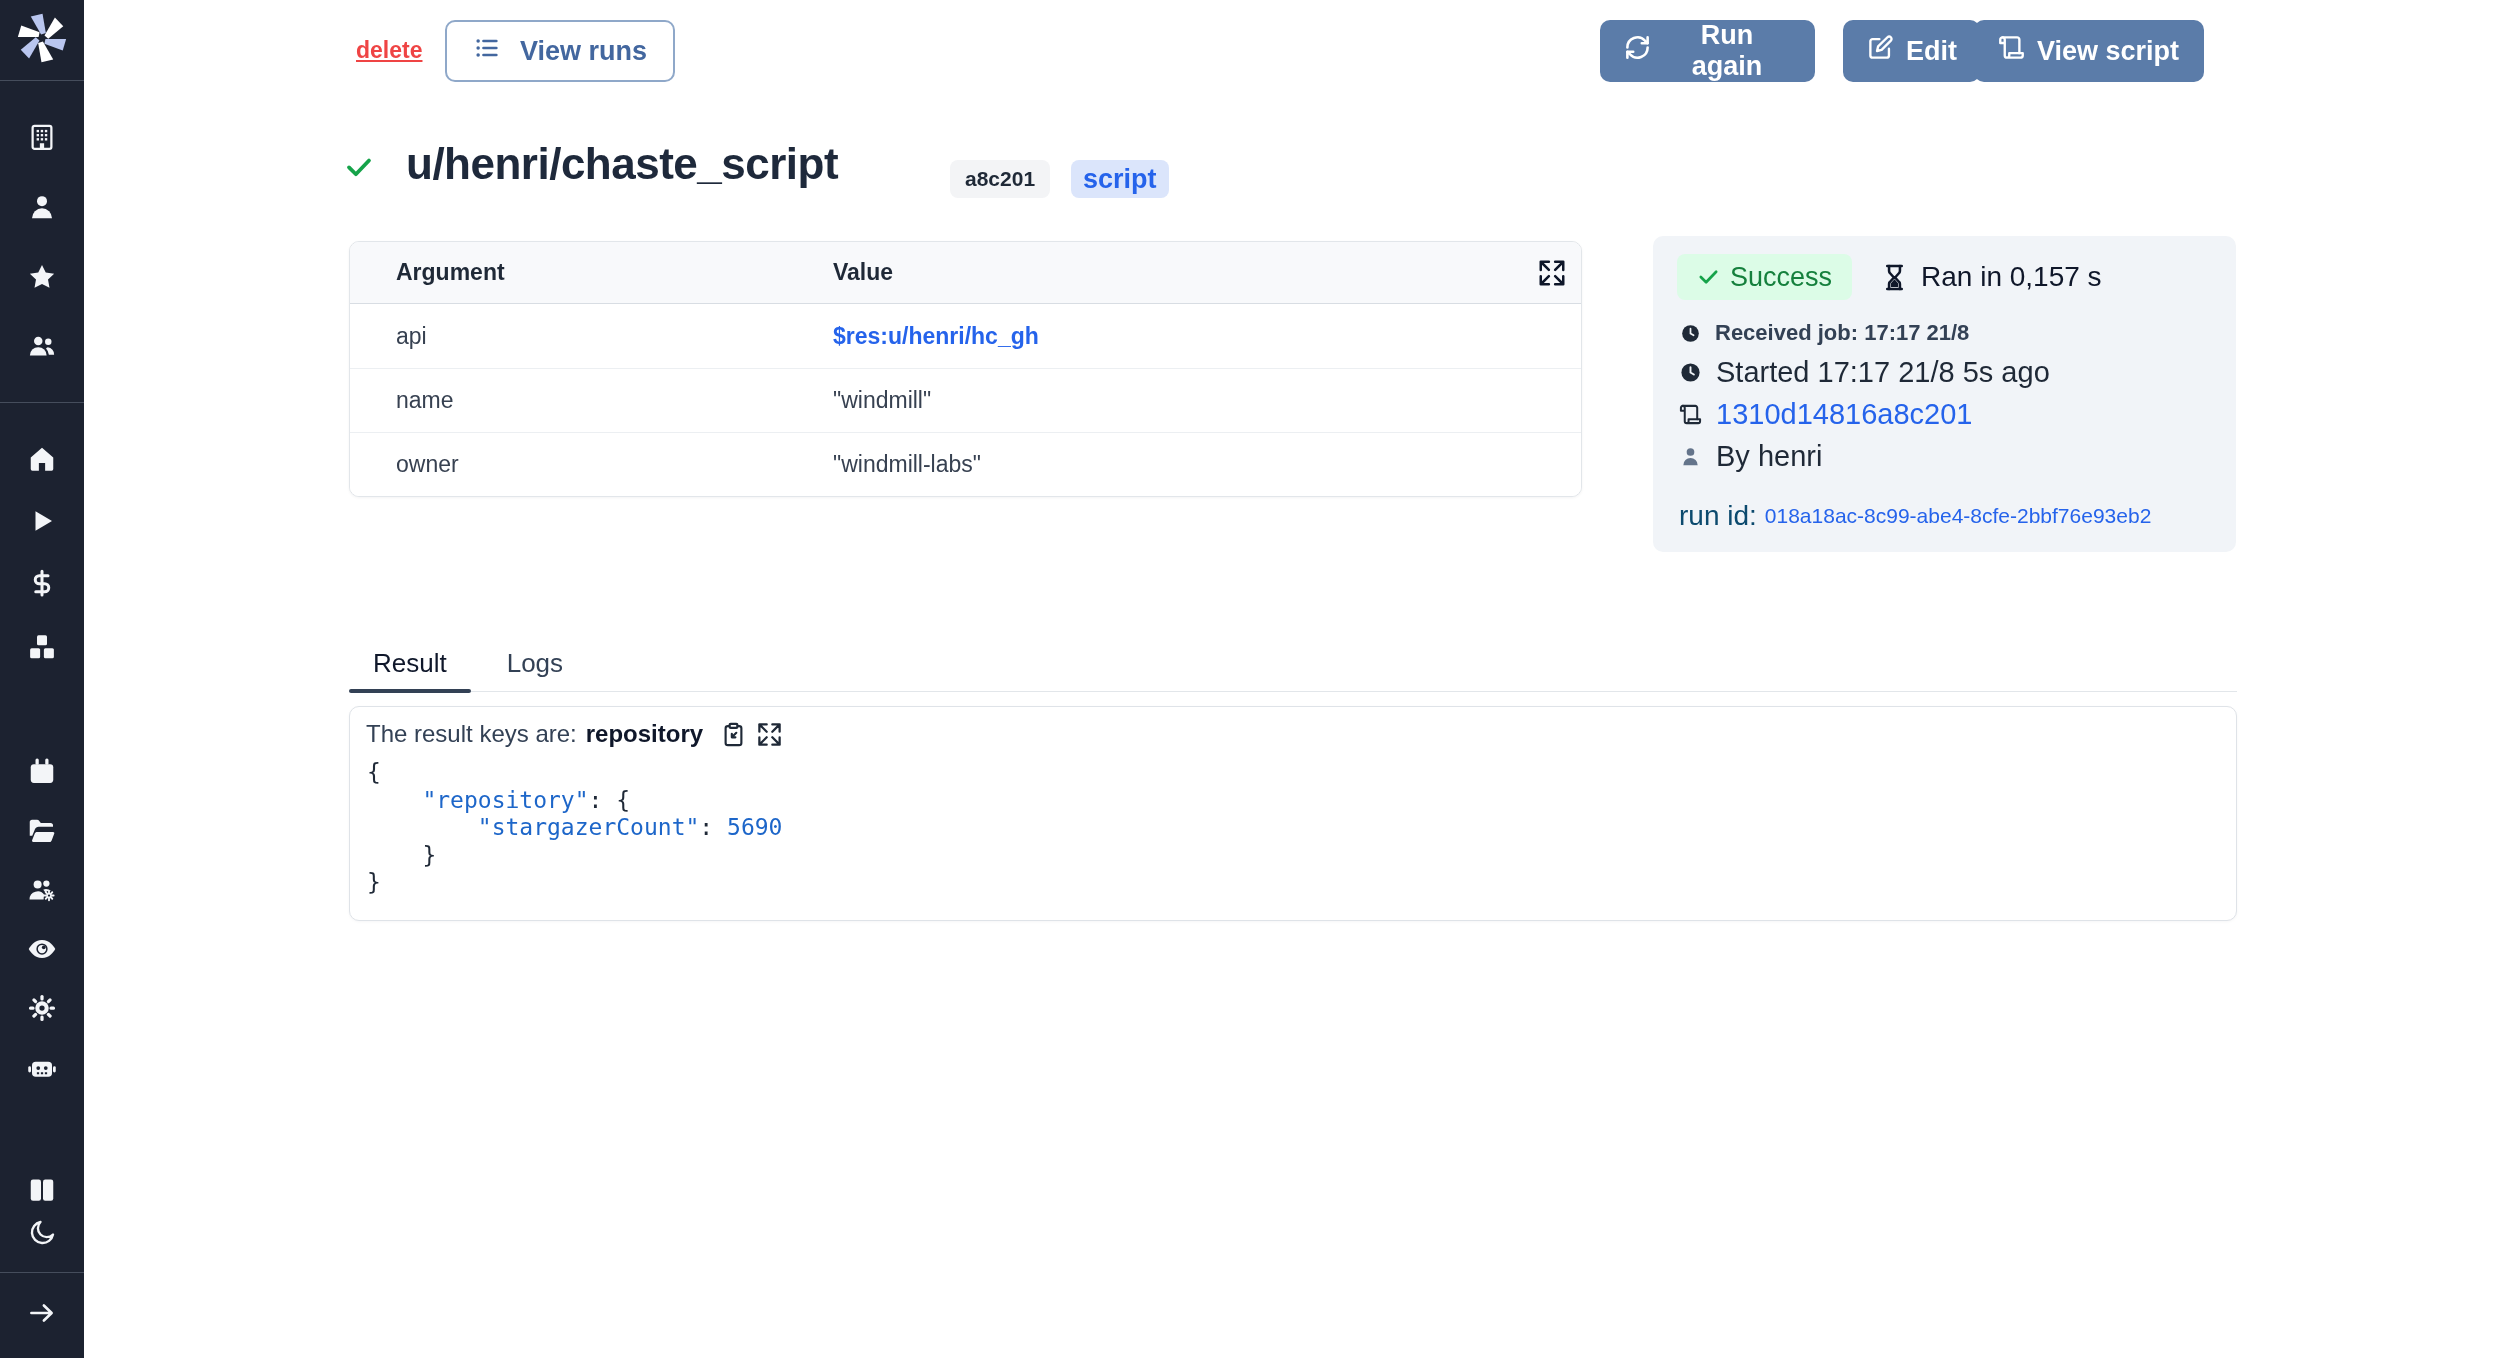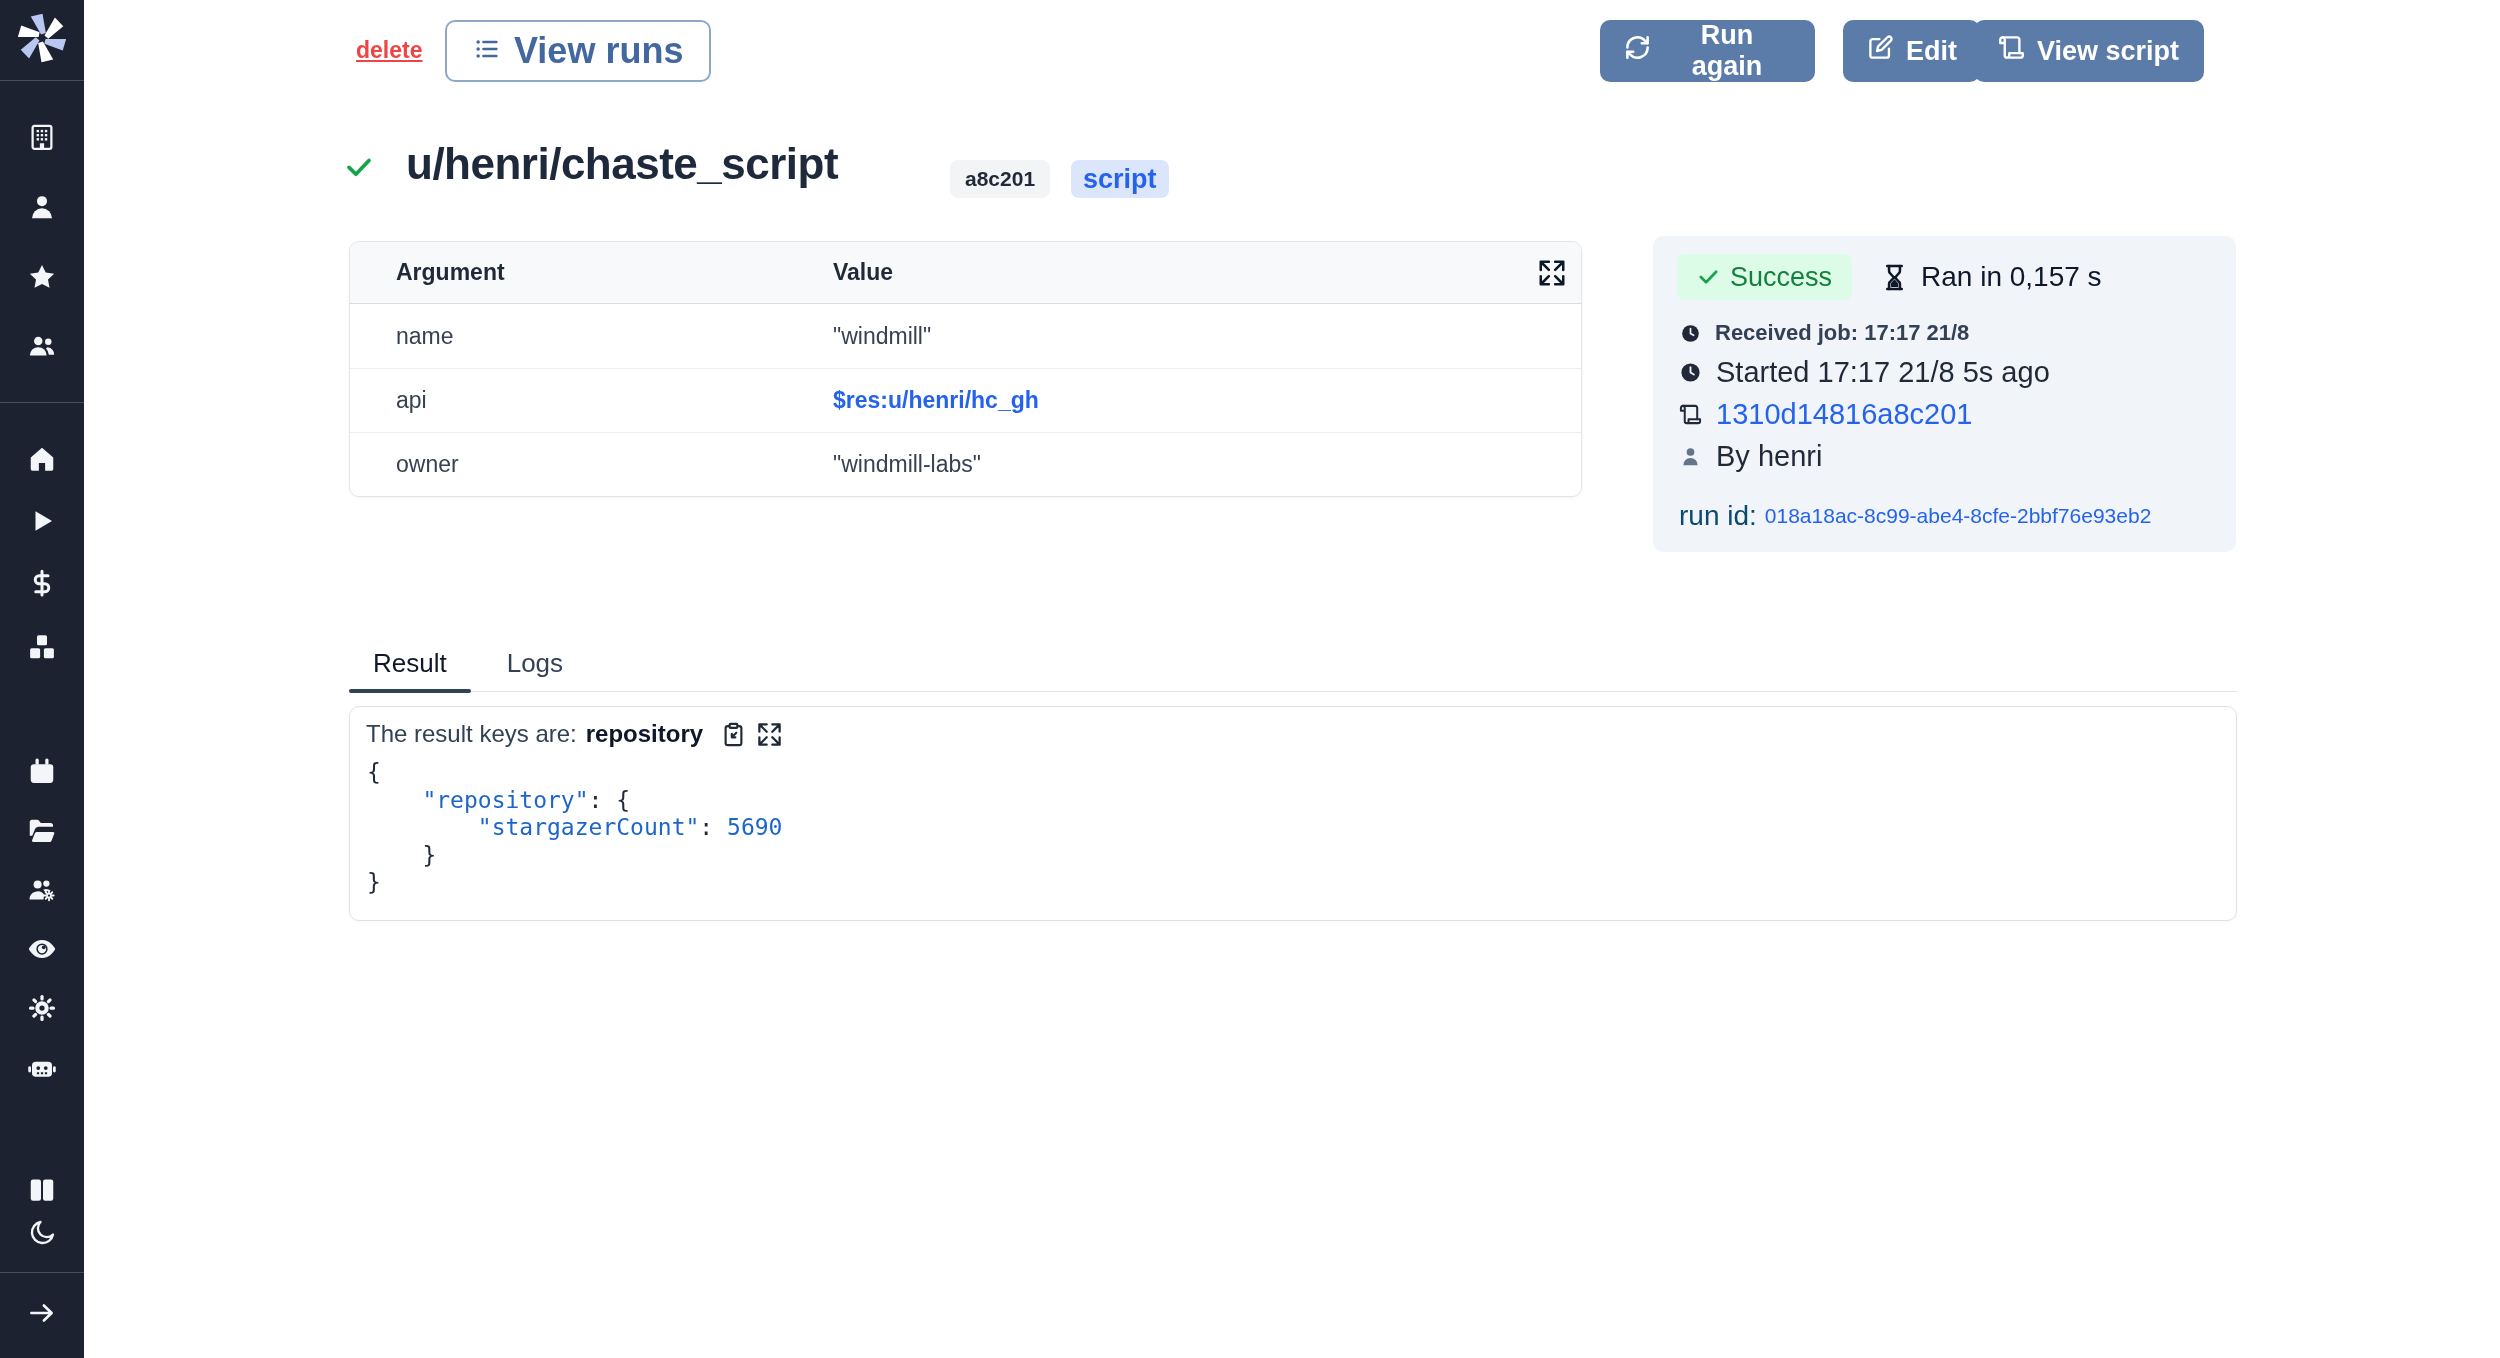--- a/index.html
+++ b/index.html
@@ -13,23 +13,23 @@
   .sb-item { position:absolute; left:27px; width:30px; height:30px; color:#f3f5f8;
     display:flex; align-items:center; justify-content:center; cursor:pointer; }
   .sb-item svg { width:30px; height:30px; display:block; }
   .sb-logo { position:absolute; left:17px; top:13px; width:50px; height:50px; cursor:pointer; }
   .sb-div { position:absolute; left:0; width:84px; height:0; border-top:1.5px solid #454d5c; }
 
   
   .delete-link { position:absolute; left:356px; top:37px; font-size:23px; font-weight:700;
     color:#ef4444; cursor:pointer;text-decoration:underline; }
   .btn-outline { position:absolute; left:445px; top:20px; height:62px; padding:0 26px;
-    display:flex; align-items:center; gap:13px; background:#fff;
+    display:flex; align-items:center; gap:19px; background:#fff;
     border:2px solid #8fa8c9; border-radius:10px; color:#43679f;
-    font-size:36px; font-weight:700; cursor:pointer; }
+    font-size:27px; font-weight:700; cursor:pointer; }
   .btn-outline svg { width:28px; height:28px; }
   .btn-primary { position:absolute; top:20px; height:62px; padding:0 24px;
     display:flex; align-items:center; gap:12px; background:#5b7ca9; border:none;
     border-radius:10px; color:#ffffff; font-size:27px; font-weight:700; cursor:pointer; }
   .btn-primary svg { width:27px; height:27px; }
   .btn-run { left:1600px; width:215px; } .btn-edit { left:1843px; width:137px; }
   .btn-script { left:1930px; width:230px;margin-left:44px; }
 
   
   .title-check { position:absolute; left:344px; top:153px; width:30px; height:30px; color:#16a34a; }
@@ -321,26 +321,26 @@
       <div class="hcell c1">Argument</div>
       <div class="hcell c2">Value</div>
       <span class="tbl-expand">
         <svg viewBox="0 0 24 24" width="30" height="30" fill="none" stroke="currentColor" stroke-width="2" stroke-linecap="round" stroke-linejoin="round">
             <path d="M14.5 3H21v6.5M21 3l-6.5 6.5M9.5 21H3v-6.5M3 21l6.5-6.5M3 9.5V3h6.5M3 3l6.5 6.5M21 14.5V21h-6.5M21 21l-6.5-6.5"></path>
           </svg>
       </span>
     </div>
     <div>
       <div class="args-row">
+        <div class="cell c1">api</div>
+        <div class="cell c2 link">$res:u/henri/hc_gh</div>
+      </div>
+    <div class="args-row">
         <div class="cell c1">name</div>
         <div class="cell c2">"windmill"</div>
-      </div>
-    <div class="args-row">
-        <div class="cell c1">api</div>
-        <div class="cell c2 link">$res:u/henri/hc_gh</div>
       </div>
         <div class="args-row">
         <div class="cell c1">owner</div>
         <div class="cell c2">"windmill-labs"</div>
       </div>
       </div>
   </div>
 
   <aside class="status-card">
     <div class="st-row" style="left:24px; top:18px;">

